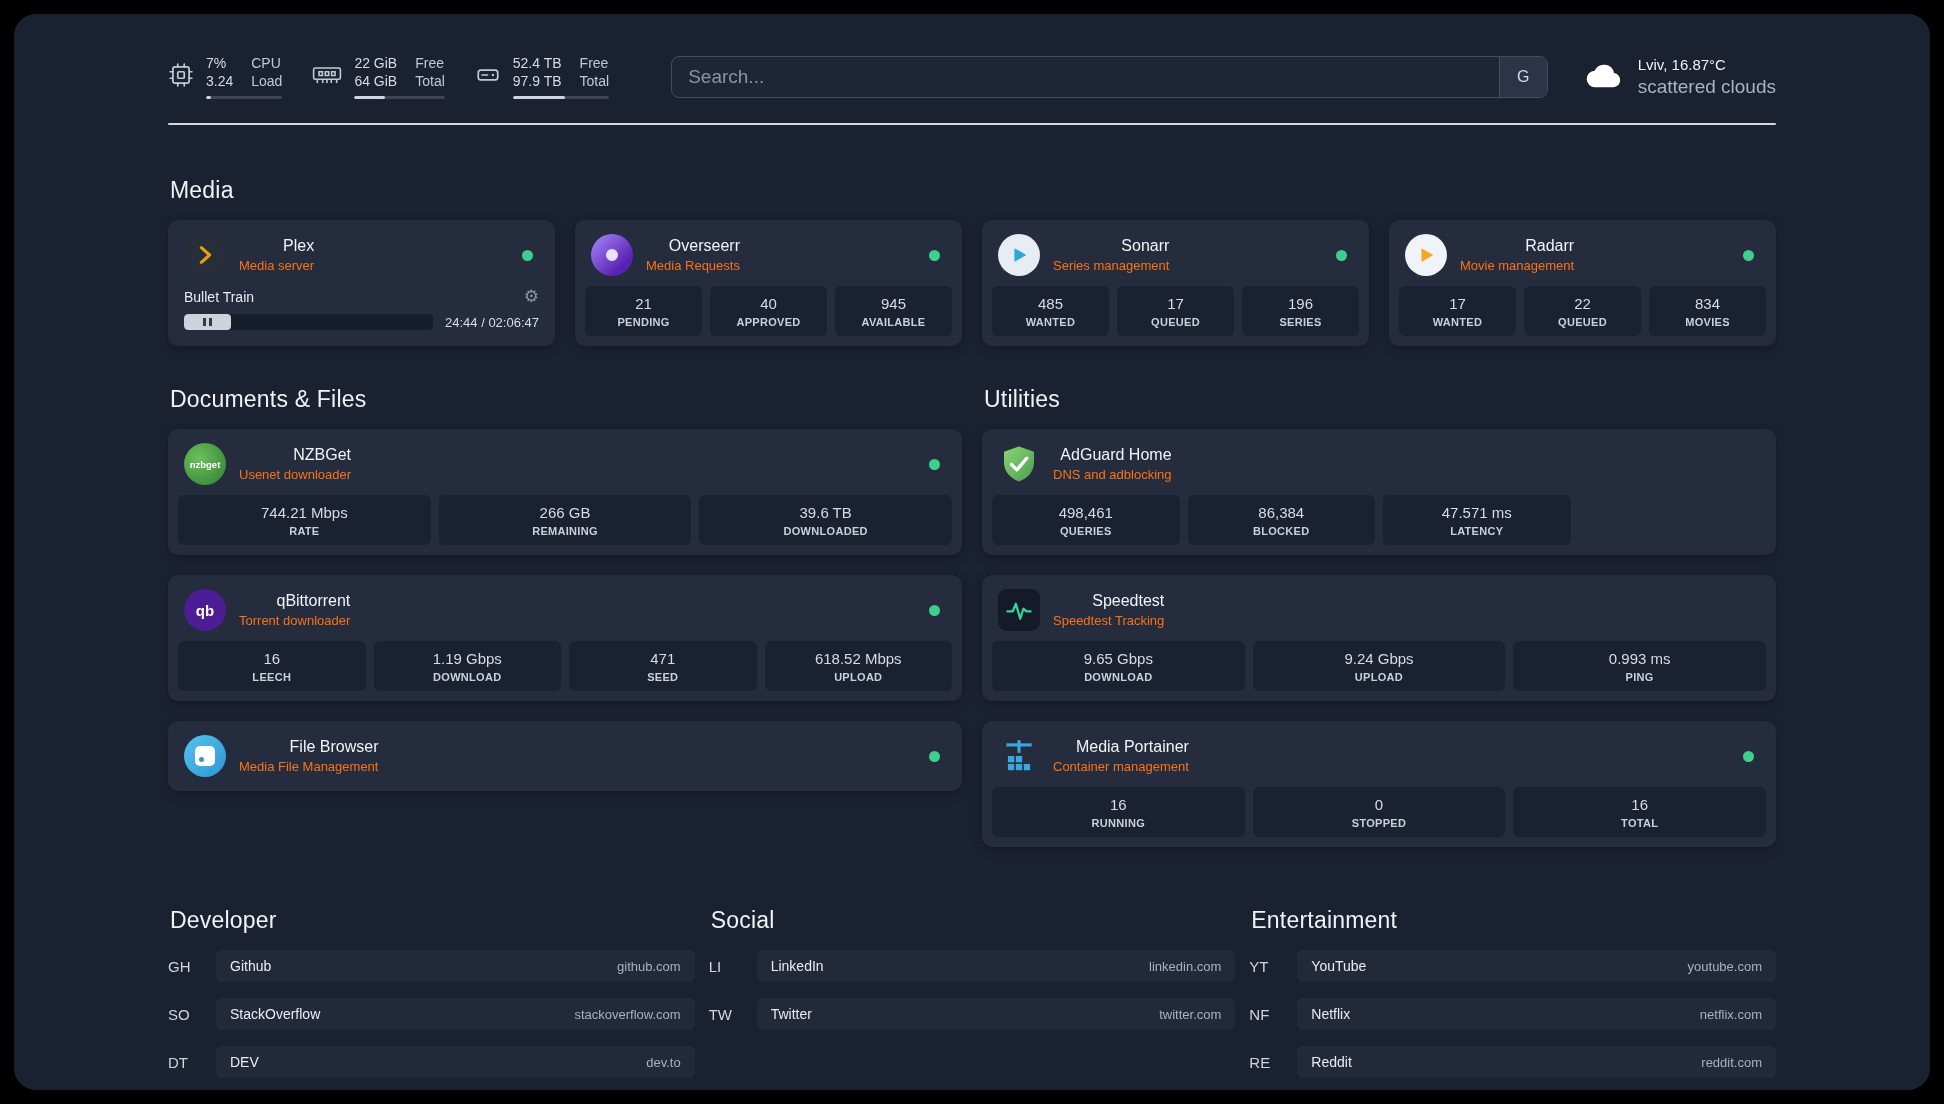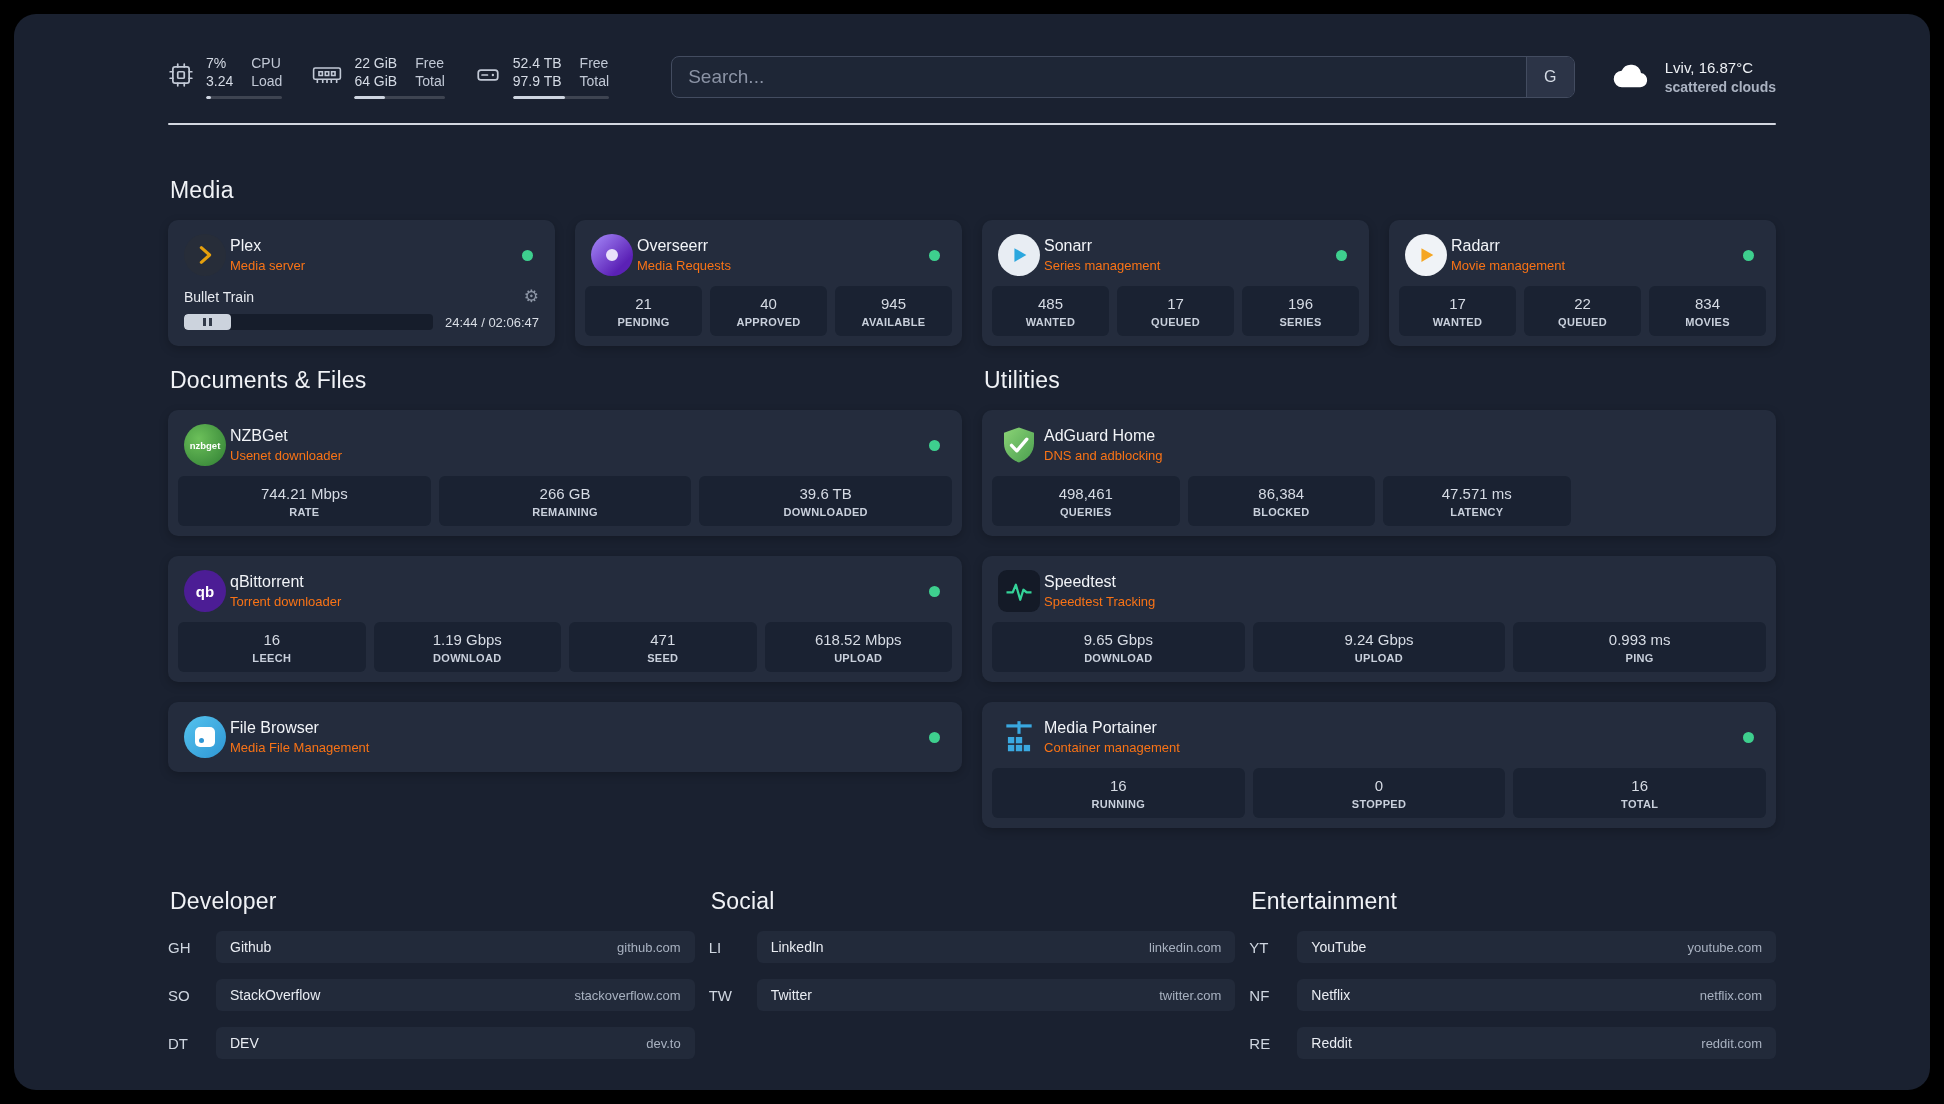--- a/index.html
+++ b/index.html
@@ -19,29 +19,29 @@
   .res-fill { height: 100%; background: #ced5e0; border-radius: 2px; }
   .search { flex: 1; display: flex; align-items: stretch; margin: 0 32px; height: 42px;
             border: 1px solid #434c60; border-radius: 8px; background: #1e2636; overflow: hidden; }
   .search input { flex: 1; background: transparent; border: 0; outline: 0; color: #dfe4ec; padding: 0 16px; font-size: 19px;
                   font-family: Liberation Sans, sans-serif; }
   .search input::placeholder { color: #8b93a5; }
   .search-provider { width: 48px; background: #2c3447; border: 0; border-left: 1px solid #434c60;
                      color: #d5dbe5; font-size: 16px; cursor: pointer; font-family: inherit; }
   .weather { display: flex; align-items: center; gap: 14px; }
   .weather-loc { color: #eef1f5; font-size: 15px; }
-  .weather-cond { color: #aab2c1; font-size: 14px; margin-top: 3px; font-weight: bold; }
+  .weather-cond { color: #aab2c1; font-size: 19px; margin-top: 3px; }
   .divider { height: 2px; background: #dde2ea; opacity: .95; border-radius: 2px; margin-top: 24px; }
 
   
   h2.section { font-size: 23px; font-weight: 500; color: #f0f2f6; margin: 0 0 16px 2px; letter-spacing: .2px; }
   .media { margin-top: 52px; }
   .grid4 { display: grid; grid-template-columns: repeat(4, 1fr); gap: 20px; }
   .card { background: #242c3d; border-radius: 10px; padding: 10px; box-shadow: 0 3px 10px rgba(0,0,0,.22); }
-  .svc { display: flex; align-items: center; gap: 4px; padding: 4px 6px 10px; cursor: pointer; }
+  .svc { display: flex; align-items: center; gap: 13px; padding: 4px 6px 10px; cursor: pointer; text-align: right; }
   .icon { width: 42px; height: 42px; flex: 0 0 42px; display: flex; align-items: center; justify-content: center; border-radius: 50%; }
   .svc-name { font-size: 16px; color: #f2f4f8; }
   .svc-desc { font-size: 13px; color: #f97316; margin-top: 3px; }
   .dot { width: 11px; height: 11px; border-radius: 50%; background: #3ecf8e; margin-left: auto; margin-right: 6px; flex: 0 0 11px; }
   .tiles { display: grid; gap: 8px; }
   .c3 { grid-template-columns: repeat(3, 1fr); }
   .c4 { grid-template-columns: repeat(4, 1fr); }
   .tile { background: #1a2232; border-radius: 6px; text-align: center; padding: 9px 4px 8px; }
   .tile-value { font-size: 15px; color: #d6dbe4; }
   .tile-label { font-size: 11px; font-weight: 700; color: #c9d0dc; margin-top: 4px; letter-spacing: .3px; }
@@ -50,21 +50,21 @@
   .np { padding: 2px 6px 4px; }
   .np-head { display: flex; justify-content: space-between; align-items: center; font-size: 14px; color: #e8ebf1; text-align: center; }
   .gear { color: #8d96a6; font-size: 17px; cursor: pointer; line-height: 1; }
   .np-row { display: flex; align-items: center; gap: 12px; margin-top: 9px; }
   .np-track { flex: 1; height: 16px; background: #161d2b; border-radius: 4px; overflow: hidden; }
   .np-fill { height: 100%; background: #ccd3dd; border-radius: 4px; display: flex; align-items: center; justify-content: center; }
   .pause { display: inline-flex; cursor: pointer; }
   .pause i { display: inline-block; width: 3px; height: 8px; background: #323a49; margin: 0 1.5px; }
   .np-time { font-size: 13px; color: #d9dee6; white-space: nowrap; }
 
-  .cols { display: grid; grid-template-columns: 1fr 1fr; gap: 20px; margin-top: 21px; }
+  .cols { display: grid; grid-template-columns: 1fr 1fr; gap: 20px; margin-top: 40px; }
   .col .card { margin-bottom: 20px; }
   .col .card:last-child { margin-bottom: 0; }
 
   
   .bookmarks { display: grid; grid-template-columns: 1fr 1fr 1fr; gap: 14px; margin-top: 60px; padding-bottom: 40px; }
   .bm-row { display: flex; align-items: center; margin-bottom: 16px; }
   .bm-abbr { flex: 0 0 48px; color: #cfd6e0; font-size: 15px; }
   .bm-pill { flex: 1; display: flex; justify-content: space-between; align-items: center; height: 32px;
              background: #222a3a; border-radius: 6px; padding: 0 14px; cursor: pointer; text-decoration: none; }
   .bm-name { color: #e9ecf2; font-size: 14px; }

